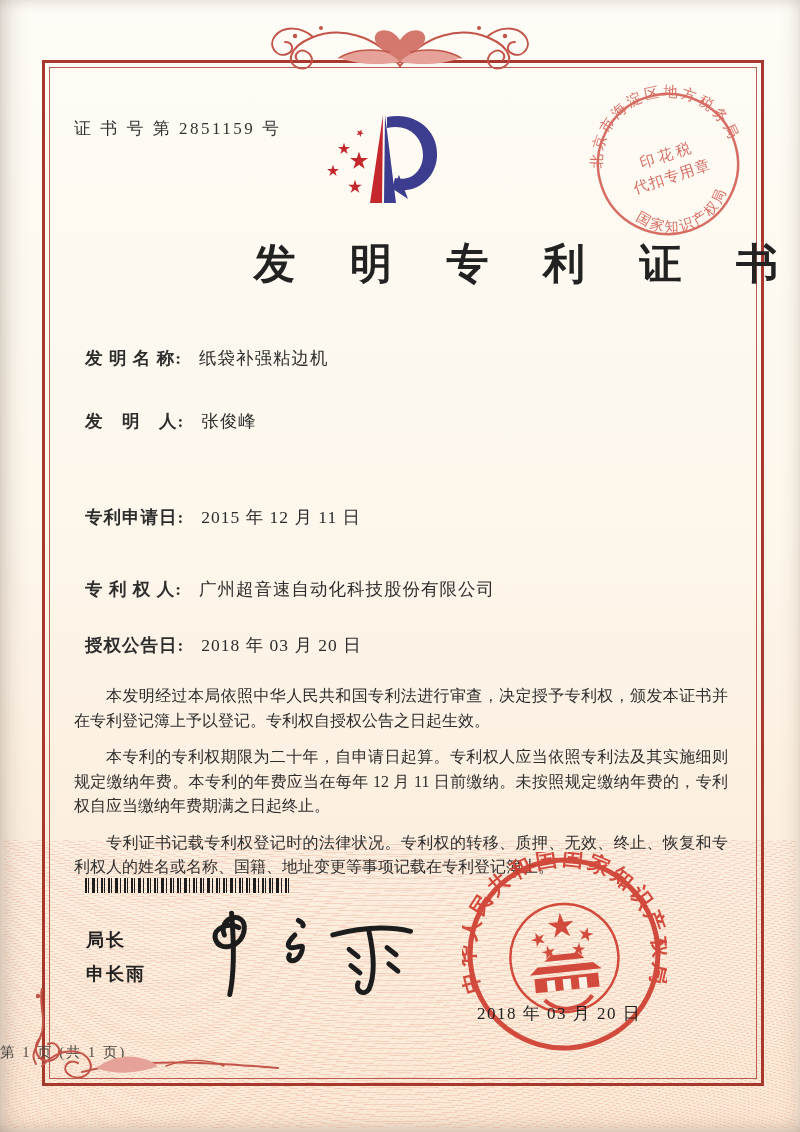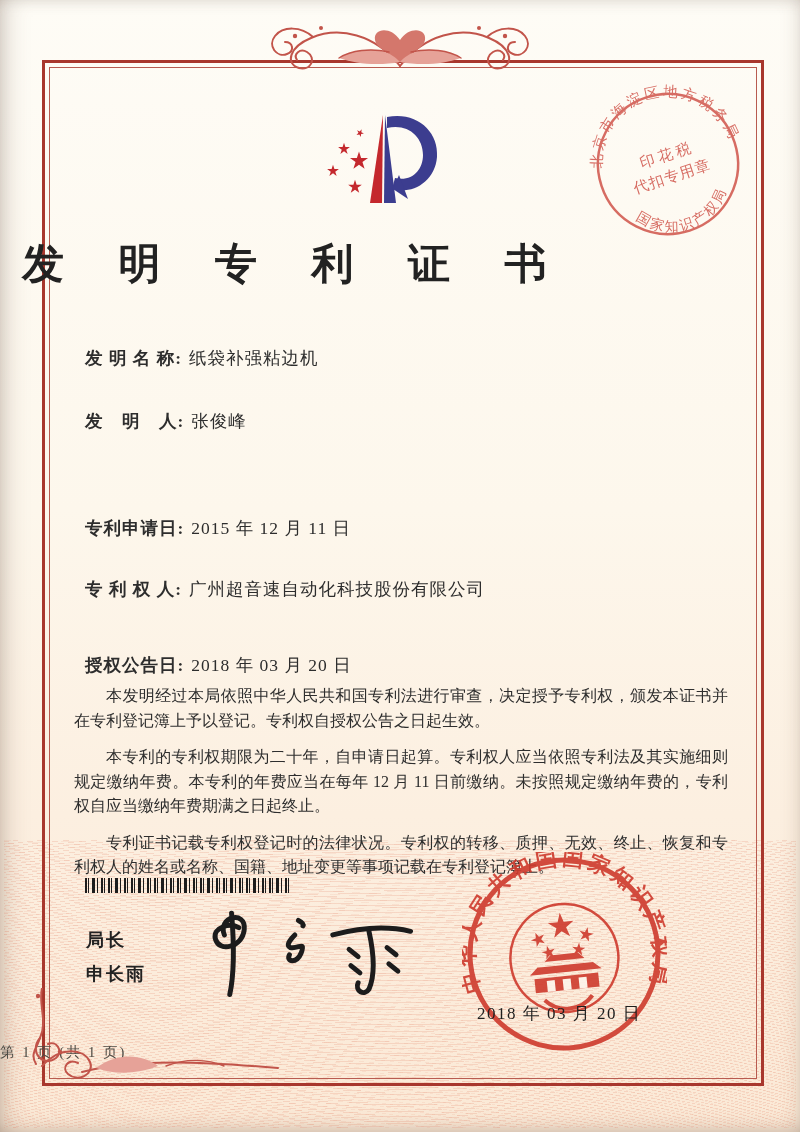--- a/index.html
+++ b/index.html
@@ -15,25 +15,25 @@
   .guilloche{
     position:absolute;left:4px;right:4px;top:840px;bottom:4px;z-index:1;pointer-events:none;
     background:
       repeating-radial-gradient(1500px 520px at 50% 150%,rgba(224,120,92,.20) 0 1.6px,rgba(255,255,255,0) 1.6px 7px),
       repeating-radial-gradient(1100px 380px at 20% 160%,rgba(224,120,92,.10) 0 1.4px,rgba(255,255,255,0) 1.4px 9px);
   }
   .frame{position:absolute;left:42px;top:60px;width:716px;height:1020px;border:3px solid #a8372d;z-index:2;}
   .frame-inner{position:absolute;inset:4px;border:1px solid #b85b50;}
   .abs{position:absolute;z-index:3;}
   .cert-no{left:74px;top:117px;font-size:17px;letter-spacing:2.5px;color:#333;}
-  .title{left:0;right:0;top:236px;text-align:left;font-size:42px;font-weight:600;
+  .title{left:0;right:0;top:236px;text-align:right;font-size:42px;font-weight:600;
          letter-spacing:22px;text-indent:22px;color:#222;}
   .field{left:85px;font-size:17.5px;color:#2d2d2d;white-space:nowrap;}
   .field .lab{letter-spacing:1px;font-weight:bold;}
-  .field .val{margin-left:7px;letter-spacing:1px;}
+  .field .val{margin-left:17px;letter-spacing:1px;}
   .bodytext{left:62px;top:672px;width:678px;font-size:16px;line-height:24.5px;color:#2e2e2e;text-align:justify;}
   .bodytext p{margin:12px;text-indent:2em;}
   .barcode{left:85px;top:878px;width:206px;height:15px;
     background:repeating-linear-gradient(90deg,
       #1d1d1d 0 2px,transparent 2px 3px,#1d1d1d 3px 4px,transparent 4px 7px,
       #1d1d1d 7px 10px,transparent 10px 12px,#1d1d1d 12px 13px,transparent 13px 16px,
       #1d1d1d 16px 18px,transparent 18px 19px,#1d1d1d 19px 20px,transparent 20px 23px);}
   .official{font-family:"Liberation Sans","DejaVu Sans",sans-serif;font-size:18px;color:#222;letter-spacing:2px;font-weight:bold;}
   .off-title{left:86px;top:928px;}
   .off-name{left:86px;top:962px;}
@@ -78,20 +78,21 @@
       <path d="M14,50 C2,64 18,80 30,70 C38,63 30,52 22,56"></path>
       <path d="M16,78 C34,58 58,60 64,74 C69,86 52,95 42,86 C35,80 42,70 52,75"></path>
       <path d="M56,84 C110,70 180,74 252,80"></path>
       <path d="M70,80 C92,64 116,66 132,78 C112,86 88,87 70,80 Z" fill="#e6a298" stroke="none"></path>
       <path d="M140,78 C160,70 182,71 198,78" stroke-width="1.4"></path>
       <circle cx="12" cy="8" r="2.2" fill="#c2544a" stroke="none"></circle>
       <circle cx="34" cy="64" r="2.2" fill="#c2544a" stroke="none"></circle>
     </g>
   </svg>
 
+  <div class="abs cert-no">证 书 号 第 2851159 号</div>
 
   <svg class="abs" style="left:313px;top:103px" width="174" height="142" viewBox="0 0 174 142">
     <g fill="#c4282d">
       <use href="#star" transform="translate(20,68) scale(0.62)"></use>
       <use href="#star" transform="translate(31,46) scale(0.62)"></use>
       <use href="#star" transform="translate(47,30) scale(0.40) rotate(25)"></use>
       <use href="#star" transform="translate(46,58) scale(0.95)"></use>
       <use href="#star" transform="translate(42,84) scale(0.72)"></use>
       <polygon points="70,12 57,100 69,100"></polygon>
     </g>
@@ -121,27 +122,27 @@
   </svg>
 
   <div class="abs title">发 明 专 利 证 书</div>
 
   <div class="abs field" style="top:346px">
     <span class="lab">发 明 名 称:</span><span class="val">纸袋补强粘边机</span>
   </div>
   <div class="abs field" style="top:409px">
     <span class="lab">发　明　人:</span><span class="val">张俊峰</span>
   </div>
-  <div class="abs field" style="top:516px">
+  <div class="abs field" style="top:505px">
     <span class="lab">专利申请日:</span><span class="val">2015 年 12 月 11 日</span>
   </div>
   <div class="abs field" style="top:577px">
     <span class="lab">专 利 权 人:</span><span class="val">广州超音速自动化科技股份有限公司</span>
   </div>
-  <div class="abs field" style="top:653px">
+  <div class="abs field" style="top:633px">
     <span class="lab">授权公告日:</span><span class="val">2018 年 03 月 20 日</span>
   </div>
 
   <div class="abs bodytext">
     <p>本发明经过本局依照中华人民共和国专利法进行审查，决定授予专利权，颁发本证书并在专利登记簿上予以登记。专利权自授权公告之日起生效。</p>
     <p>本专利的专利权期限为二十年，自申请日起算。专利权人应当依照专利法及其实施细则规定缴纳年费。本专利的年费应当在每年 12 月 11 日前缴纳。未按照规定缴纳年费的，专利权自应当缴纳年费期满之日起终止。</p>
     <p>专利证书记载专利权登记时的法律状况。专利权的转移、质押、无效、终止、恢复和专利权人的姓名或名称、国籍、地址变更等事项记载在专利登记簿上。</p>
   </div>
 
   <div class="abs barcode"></div>

